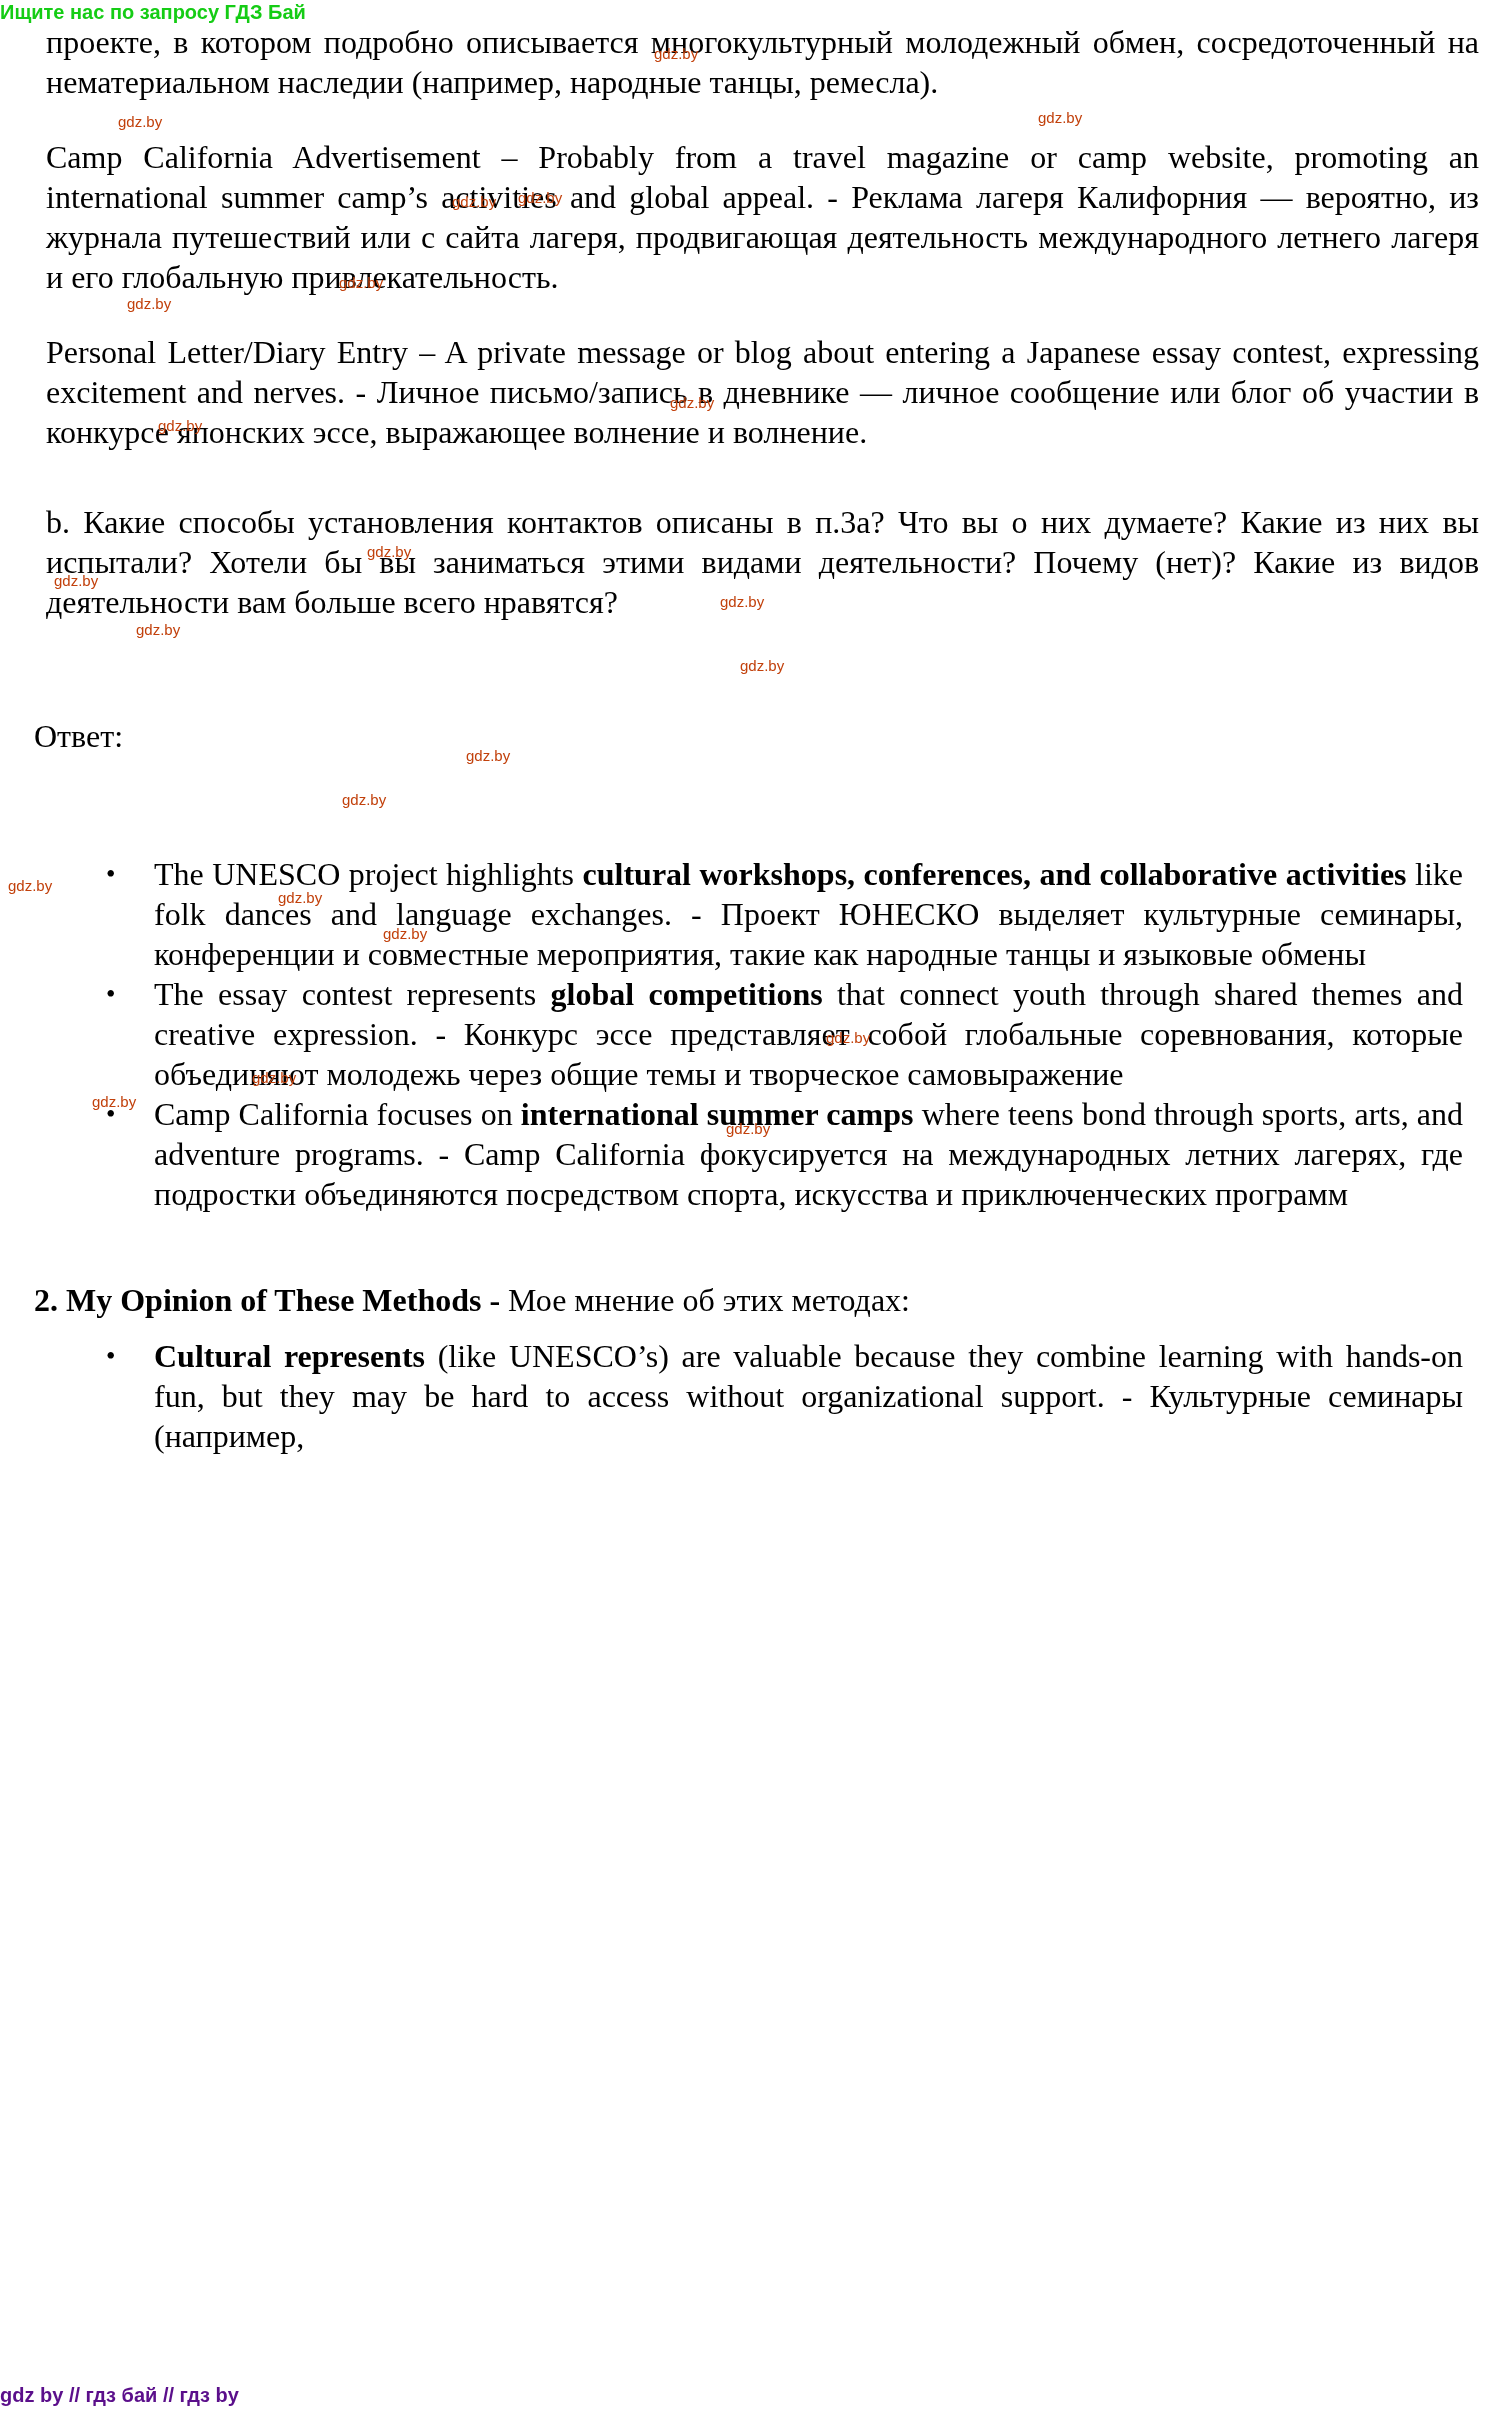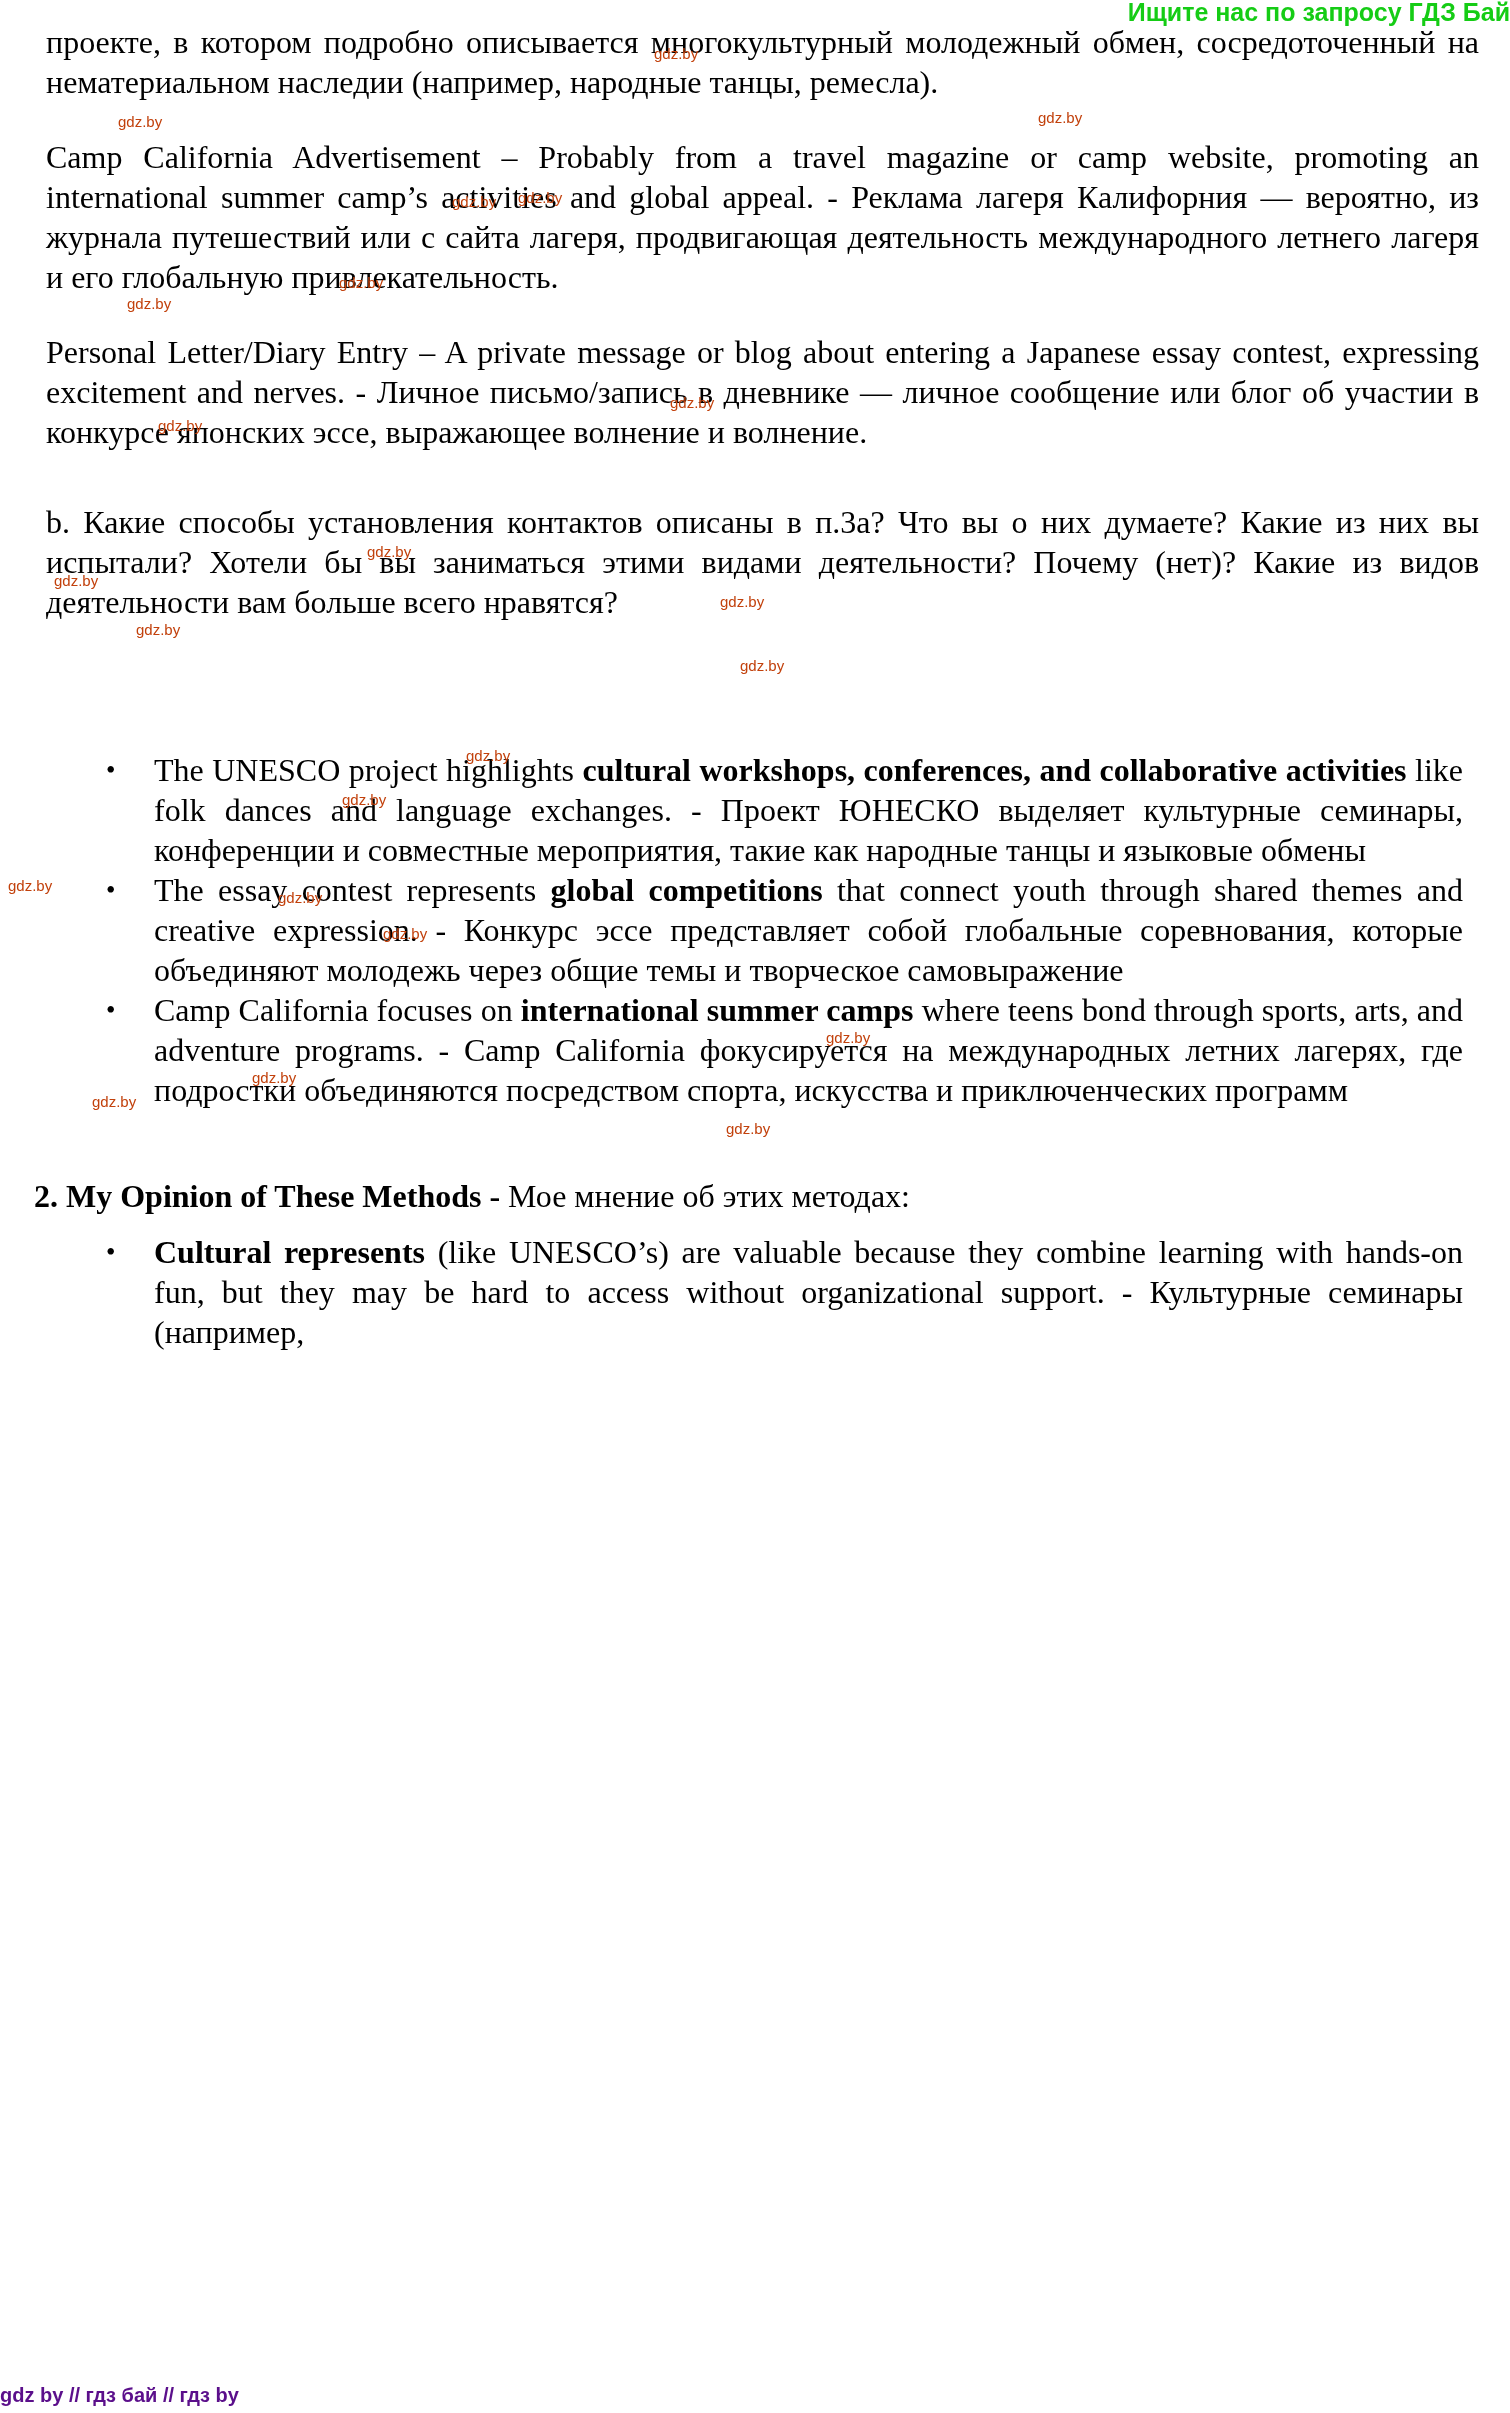--- a/index.html
+++ b/index.html
@@ -20,24 +20,24 @@
     background: #ffffff;
     box-sizing: border-box;
   }
 
   
   .site-header {
     position: absolute;
     top: 0px;
     left: 0;
     width: 100%;
-    text-align: right;
+    text-align: left;
     font-family: "Liberation Sans", "DejaVu Sans", sans-serif;
     font-weight: bold;
-    font-size: 25px;
+    font-size: 20px;
     line-height: 24px;
     color: #15cc15;
     letter-spacing: 0px;
     white-space: nowrap;
   }
   .site-footer {
     position: absolute;
     bottom: 6.4px;
     left: 0;
     width: 100%;
@@ -161,20 +161,21 @@
     <div class="gap-md"></div>
 
     <p class="just">Personal Letter/Diary Entry – A private message or blog about entering a Japanese essay contest, expressing excitement and nerves. - Личное письмо/запись в дневнике — личное сообщение или блог об участии в конкурсе японских эссе, выражающее волнение и волнение.</p>
 
     <div class="gap-lg"></div>
 
     <p class="just">b. Какие способы установления контактов описаны в п.3a? Что вы о них думаете? Какие из них вы испытали? Хотели бы вы заниматься этими видами деятельности? Почему (нет)? Какие из видов деятельности вам больше всего нравятся?</p>
 
     <div class="gap-xl"></div>
 
+    <p class="ans">Ответ:</p>
 
     <div class="gap-lg"></div>
 
 
     <ul class="bullets">
       <li>
         <span>The UNESCO project highlights </span><b>cultural workshops, conferences, and collaborative activities</b><span> like folk dances and language exchanges. - Проект ЮНЕСКО выделяет культурные семинары, конференции и совместные мероприятия, такие как народные танцы и языковые обмены</span>
       </li>
       <li>
         <span>The essay contest represents </span><b>global competitions</b><span> that connect youth through shared themes and creative expression. - Конкурс эссе представляет собой глобальные соревнования, которые объединяют молодежь через общие темы и творческое самовыражение</span>

